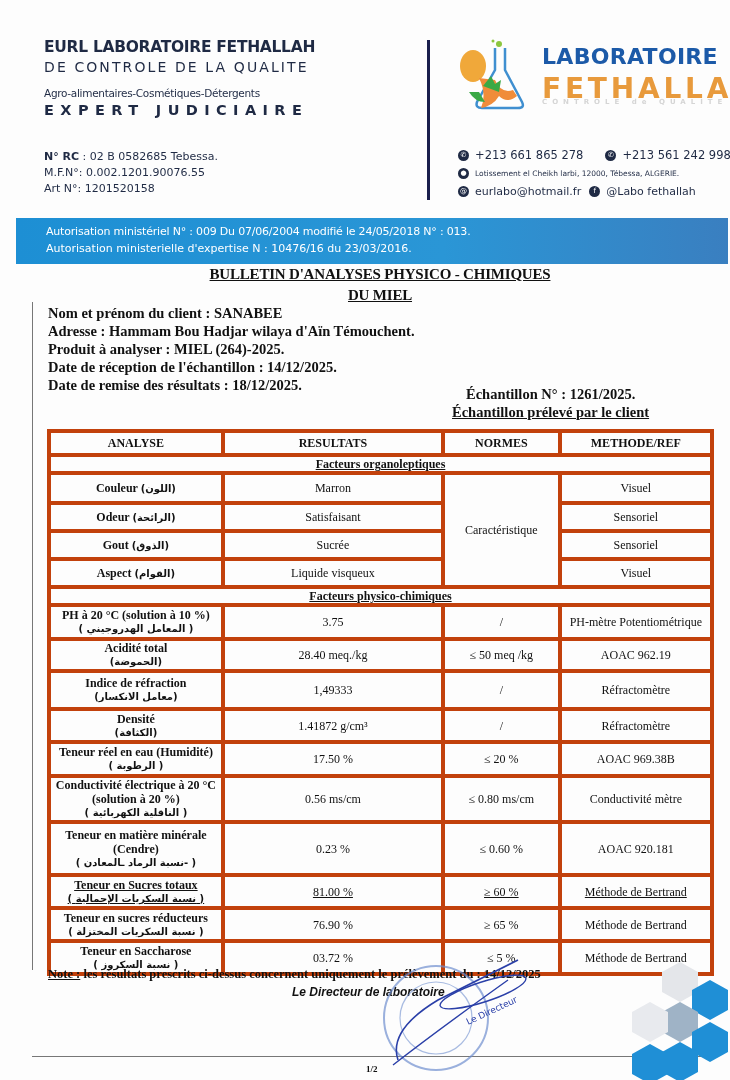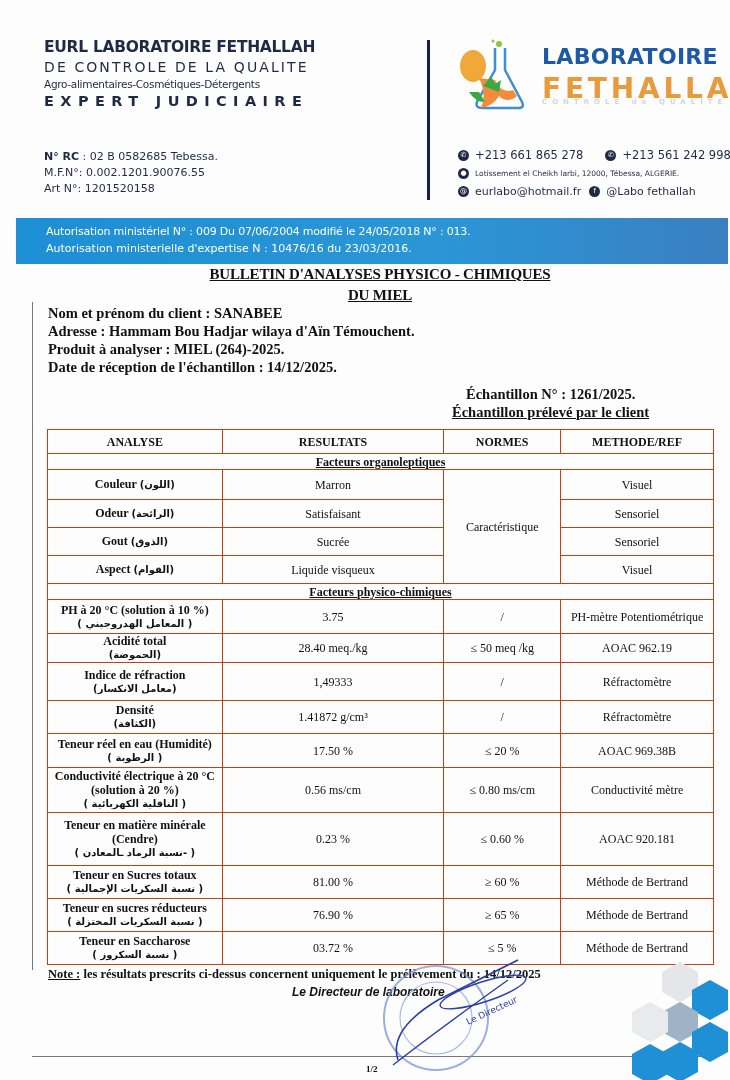--- a/index.html
+++ b/index.html
@@ -3,21 +3,21 @@
 <meta charset="utf-8">
 <style>
   * { box-sizing: border-box; margin: 0; padding: 0; }
   html, body { width: 730px; height: 1080px; background: #fdfdfd; overflow: hidden; }
   body { position: relative; font-family: "Liberation Serif", serif; color: #111; }
 
   
   .hdr-left { position: absolute; left: 44px; top: 38px; width: 250px; font-family: "DejaVu Sans", sans-serif; color: #1f2a44; }
   .hdr-left .l1 { font-size: 15.5px; font-weight: bold; letter-spacing: -0.3px; white-space: nowrap; }
   .hdr-left .l2 { font-size: 14px; letter-spacing: 2.1px; margin-top: 3px; white-space: nowrap; }
-  .hdr-left .l3 { font-size: 10.5px; letter-spacing: -0.3px; margin-top: 3px; white-space: nowrap; }
+  .hdr-left .l3 { font-size: 10.5px; letter-spacing: -0.3px; margin-top: 12px; white-space: nowrap; }
   .hdr-left .l4 { font-size: 14.5px; font-weight: bold; letter-spacing: 6.4px; margin-top: 3px; white-space: nowrap; }
   .hdr-reg { position: absolute; left: 44px; top: 149px; font-family: "DejaVu Sans", sans-serif; color: #1f2a44; font-size: 11px; line-height: 16px; }
   .hdr-reg b { font-weight: bold; }
 
   .vdivider { position: absolute; left: 427px; top: 40px; width: 3px; height: 160px; background: #1a1f4d; }
 
   
   .logo-icon { position: absolute; left: 455px; top: 36px; width: 80px; height: 82px; }
   .logo-text1 { position: absolute; left: 542px; top: 44px; font-family: "DejaVu Sans", sans-serif; font-weight: bold; font-size: 22px; color: #1c5aa8; letter-spacing: 0.3px; }
   .logo-text2 { position: absolute; left: 542px; top: 72px; font-family: "DejaVu Sans", sans-serif; font-weight: bold; font-size: 28px; color: #e89a3c; letter-spacing: 3.8px; }
@@ -42,21 +42,21 @@
   .frame-bottom { position: absolute; left: 32px; top: 1056px; width: 670px; height: 1px; background: #777; }
 
   
   .info { position: absolute; left: 48px; top: 304px; font-size: 14.5px; line-height: 18px; font-weight: bold; }
   .info div { white-space: nowrap; }
   .info-right1 { position: absolute; left: 466px; top: 386px; font-size: 14.5px; font-weight: bold; white-space: nowrap; }
   .info-right2 { position: absolute; left: 452px; top: 404px; font-size: 14.5px; font-weight: bold; text-decoration: underline; white-space: nowrap; }
 
   
   table.res { position: absolute; left: 47px; top: 429px; width: 667px; border-collapse: collapse; font-size: 12px; }
-  table.res td, table.res th { border: 1px solid #c2410c; text-align: center; vertical-align: middle; padding: 0 3px; line-height: 14px; }
+  table.res td, table.res th { border: 4px solid #c2410c; text-align: center; vertical-align: middle; padding: 0 3px; line-height: 14px; }
   table.res th { font-weight: bold; height: 24px; font-size: 12px; }
   table.res .sec td { height: 16px; font-weight: bold; text-decoration: underline; }
   table.res td.an { font-weight: bold; }
   table.res td.an .ar { display: block; font-size: 10px; font-family: "DejaVu Sans", sans-serif; font-weight: bold; }
   table.res col.c1 { width: 175px; }
   table.res col.c2 { width: 222px; }
   table.res col.c3 { width: 117px; }
   table.res col.c4 { width: 153px; }
 
   .note { position: absolute; left: 48px; top: 967px; font-size: 12.5px; font-weight: bold; white-space: nowrap; }
@@ -126,20 +126,21 @@
 <div class="title t2">DU MIEL</div>
 
 <div class="frame-left"></div>
 <div class="frame-bottom"></div>
 
 <div class="info">
   <div>Nom et prénom du client : SANABEE</div>
   <div>Adresse : Hammam Bou Hadjar  wilaya d'Aïn Témouchent.</div>
   <div>Produit à analyser : MIEL  (264)-2025.</div>
   <div>Date de réception de l'échantillon : 14/12/2025.</div>
+  <div>Date de remise des résultats : 18/12/2025.</div>
 </div>
 <div class="info-right1">Échantillon N° : 1261/2025.</div>
 <div class="info-right2">Échantillon prélevé  par le client</div>
 
 <table class="res">
   <colgroup>
       <col class="c1">
       <col class="c2">
       <col class="c3">
       <col class="c4">
@@ -215,21 +216,21 @@
         <td>0.56 ms/cm</td>
         <td>≤ 0.80 ms/cm</td>
         <td>Conductivité mètre</td>
       </tr>
       <tr style="height: 53px;">
         <td class="an"><span>Teneur en matière minérale (Cendre)</span><span class="ar">( نسبة الرماد ـالمعادن- )</span></td>
         <td>0.23 %</td>
         <td>≤ 0.60 %</td>
         <td>AOAC 920.181</td>
       </tr>
-      <tr style="height: 33px;">
+      <tr style="height: 33px; text-decoration: underline;">
         <td class="an"><span>Teneur en Sucres totaux</span><span class="ar">( نسبة السكريات الإجمالية )</span></td>
         <td>81.00 %</td>
         <td>≥ 60 %</td>
         <td>Méthode de Bertrand</td>
       </tr>
       <tr style="height: 33px;">
         <td class="an"><span>Teneur en sucres réducteurs</span><span class="ar">( نسبة السكريات المختزلة )</span></td>
         <td>76.90 %</td>
         <td>≥ 65 %</td>
         <td>Méthode de Bertrand</td>

